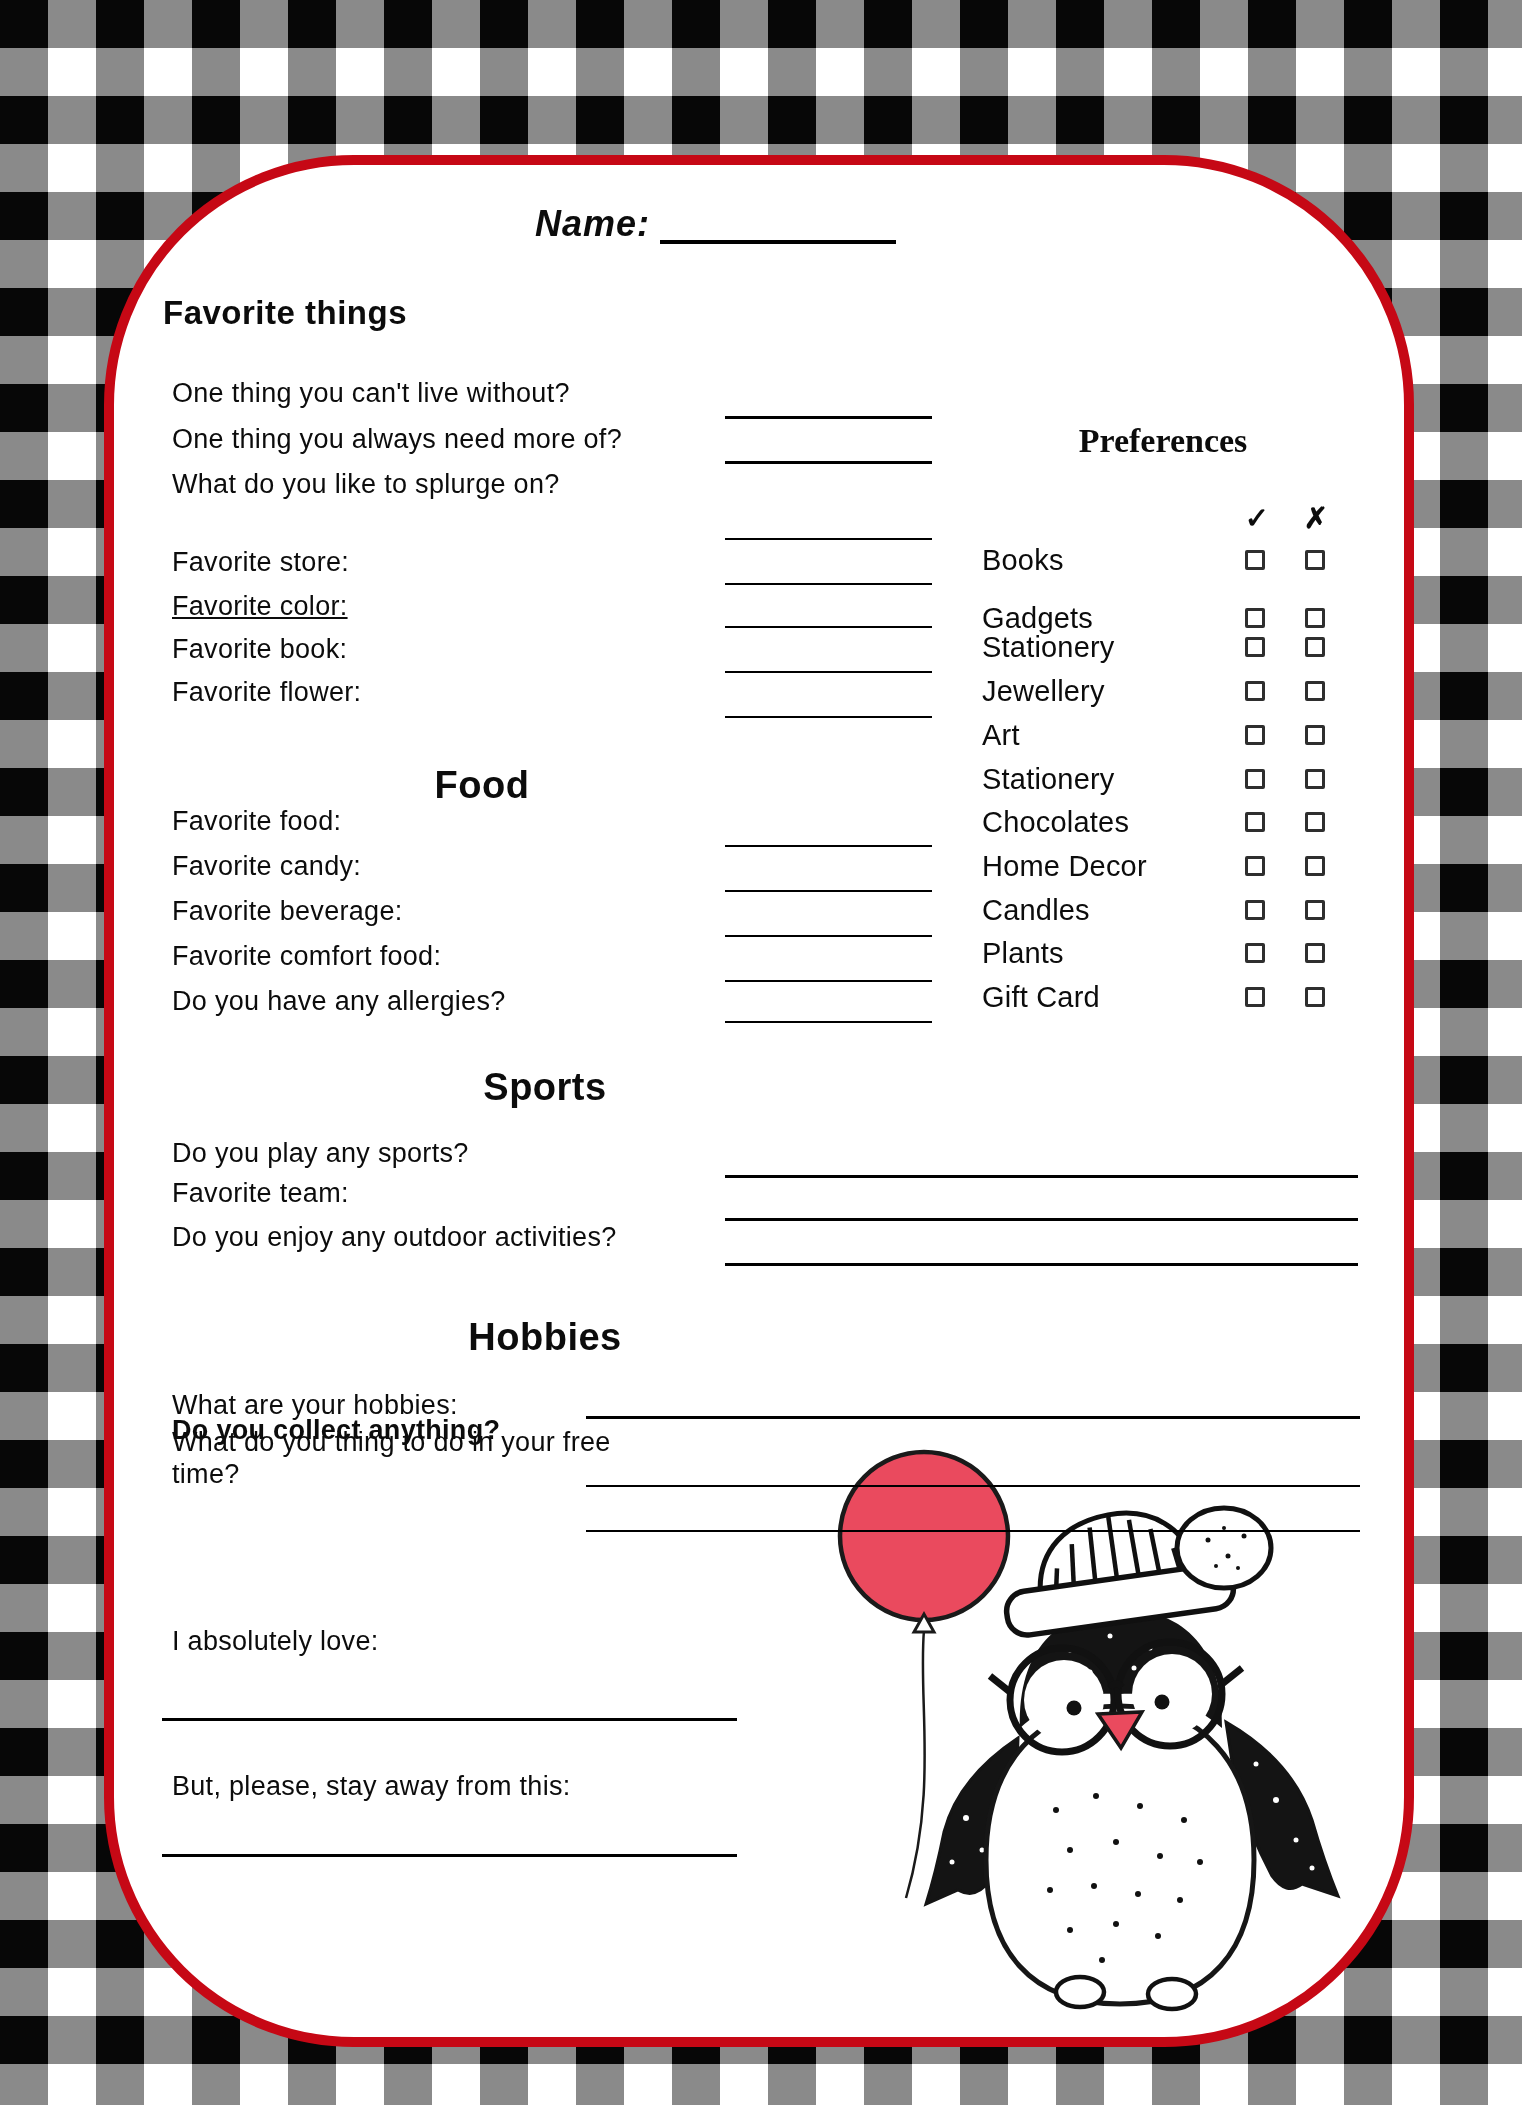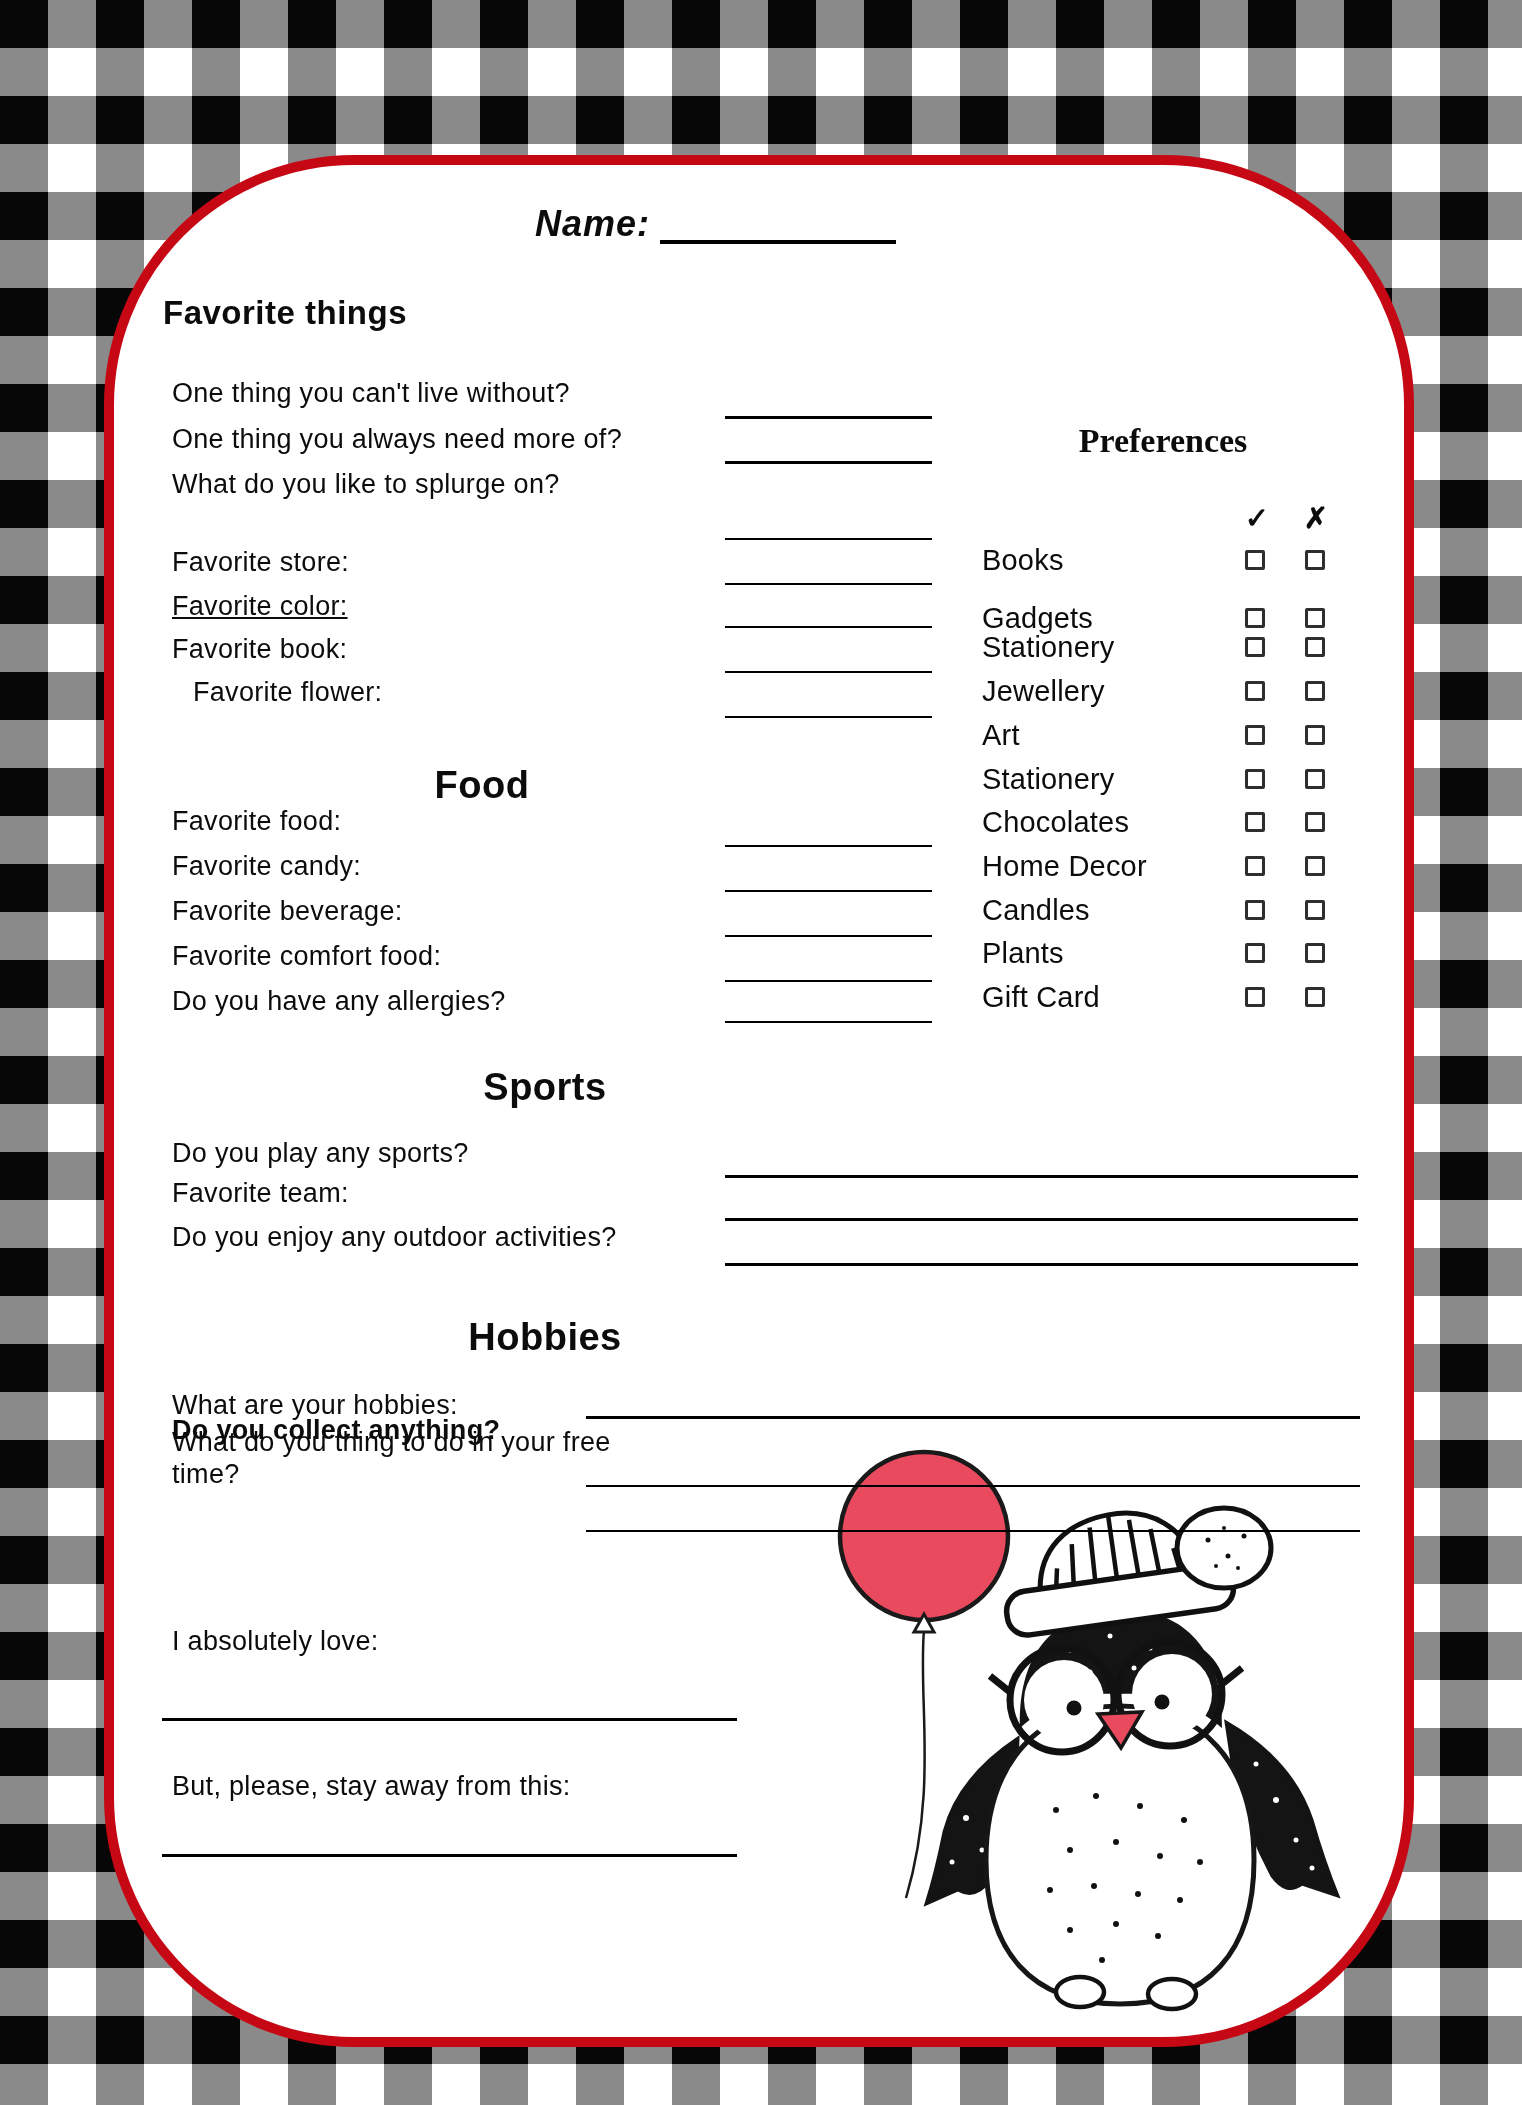--- a/index.html
+++ b/index.html
@@ -44,21 +44,21 @@
 <div class="abs name-label" style="left:535px;top:203px;">Name:</div>
 <div class="abs ans xbold" style="left:660px;top:240px;width:236px;"></div>
 
 <div class="abs h1" style="left:163px;top:294px;">Favorite things</div>
 <div class="abs q" style="left:172px;top:378px;">One thing you can't live without?</div>
 <div class="abs q" style="left:172px;top:424px;">One thing you always need more of?</div>
 <div class="abs q" style="left:172px;top:469px;">What do you like to splurge on?</div>
 <div class="abs q" style="left:172px;top:547px;">Favorite store:</div>
 <div class="abs q" style="left:172px;top:591px;text-decoration:underline;">Favorite color:</div>
 <div class="abs q" style="left:172px;top:634px;text-align:center;">Favorite book:</div>
-<div class="abs q" style="left:172px;top:677px;margin-left:21px;">Favorite flower:</div>
+<div class="abs q" style="left:172px;top:677px;">Favorite flower:</div>
 
 <div class="abs ans bold" style="left:725px;top:416px;width:207px;"></div>
 <div class="abs ans bold" style="left:725px;top:461px;width:207px;"></div>
 <div class="abs ans" style="left:725px;top:538px;width:207px;"></div>
 <div class="abs ans" style="left:725px;top:583px;width:207px;"></div>
 <div class="abs ans" style="left:725px;top:626px;width:207px;"></div>
 <div class="abs ans" style="left:725px;top:671px;width:207px;"></div>
 <div class="abs ans" style="left:725px;top:716px;width:207px;"></div>
 
 <div class="abs pref-title" style="left:1023px;top:422px;width:280px;">Preferences</div>

